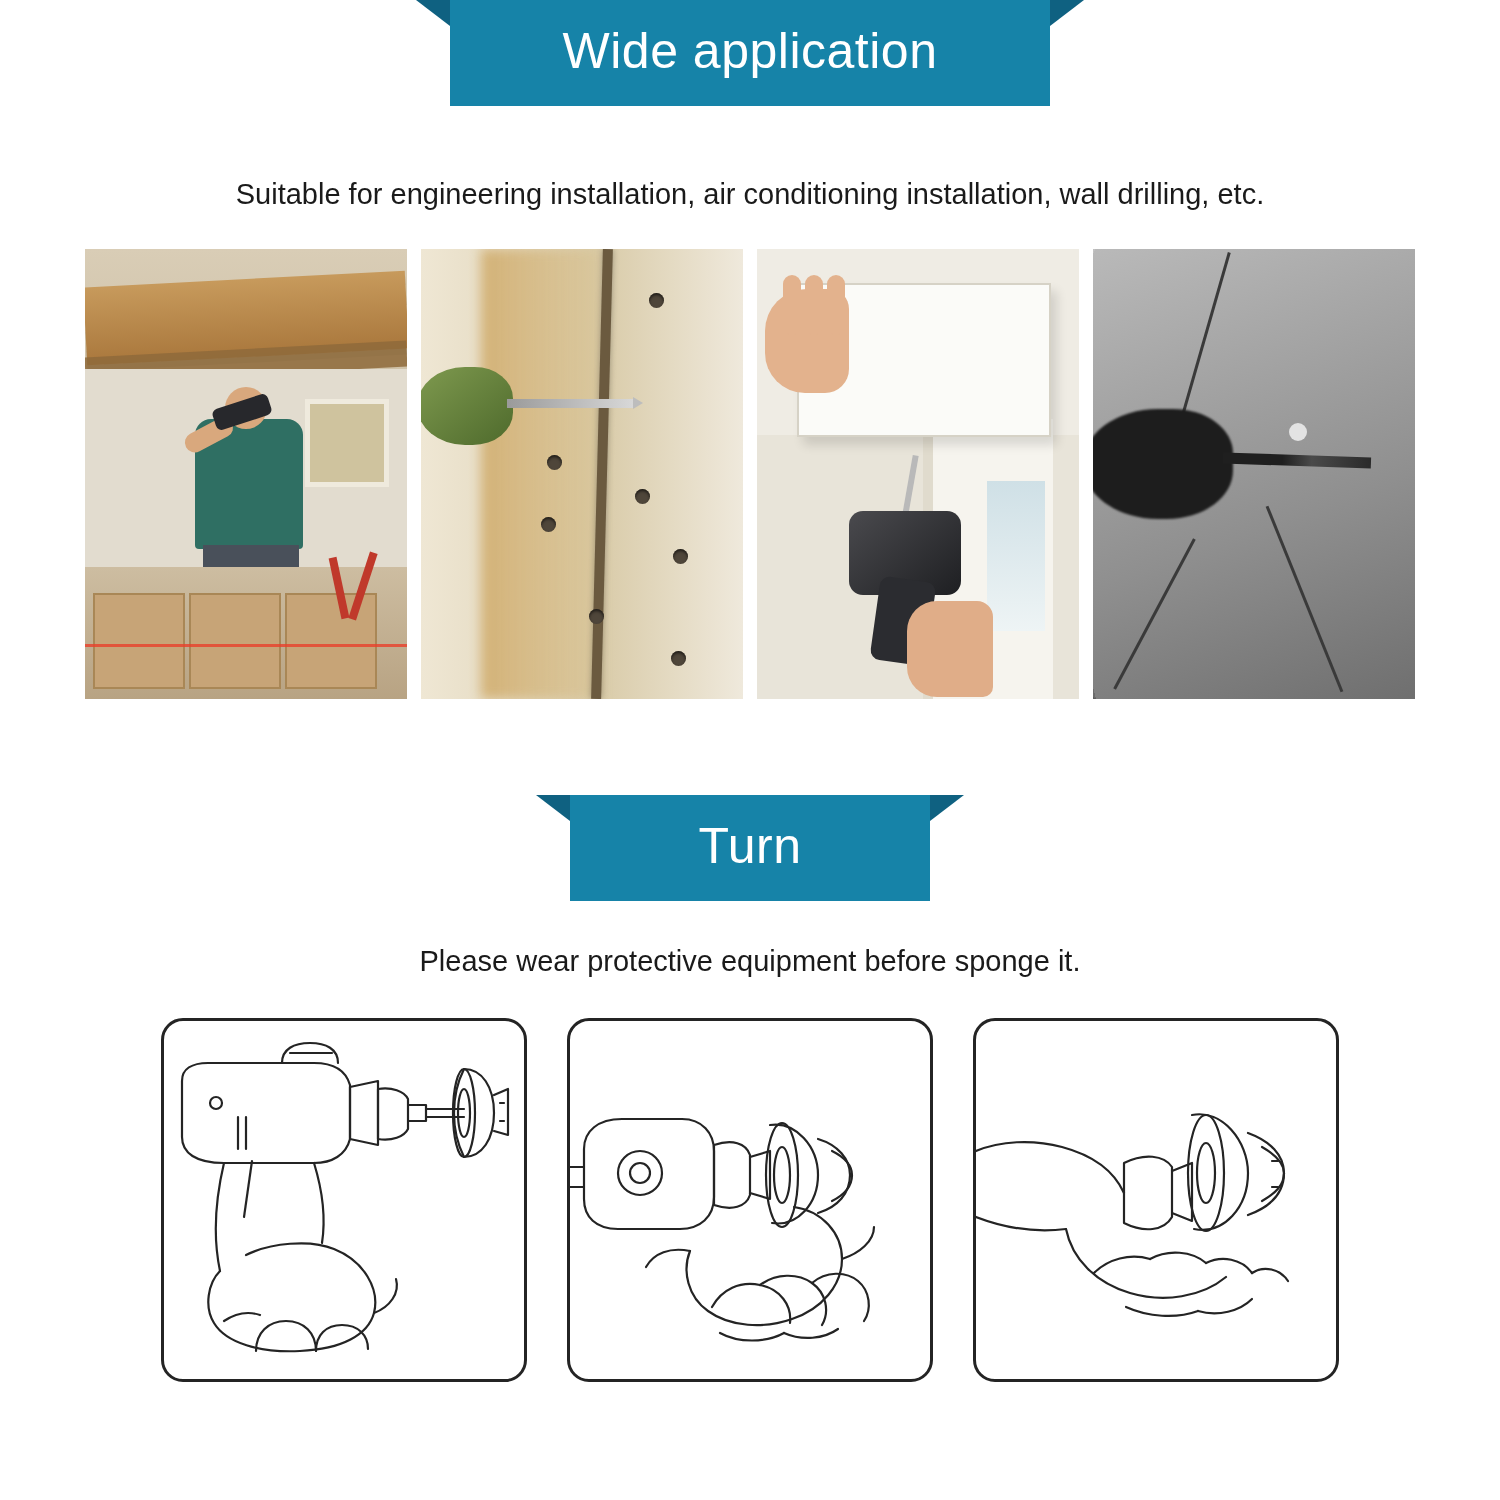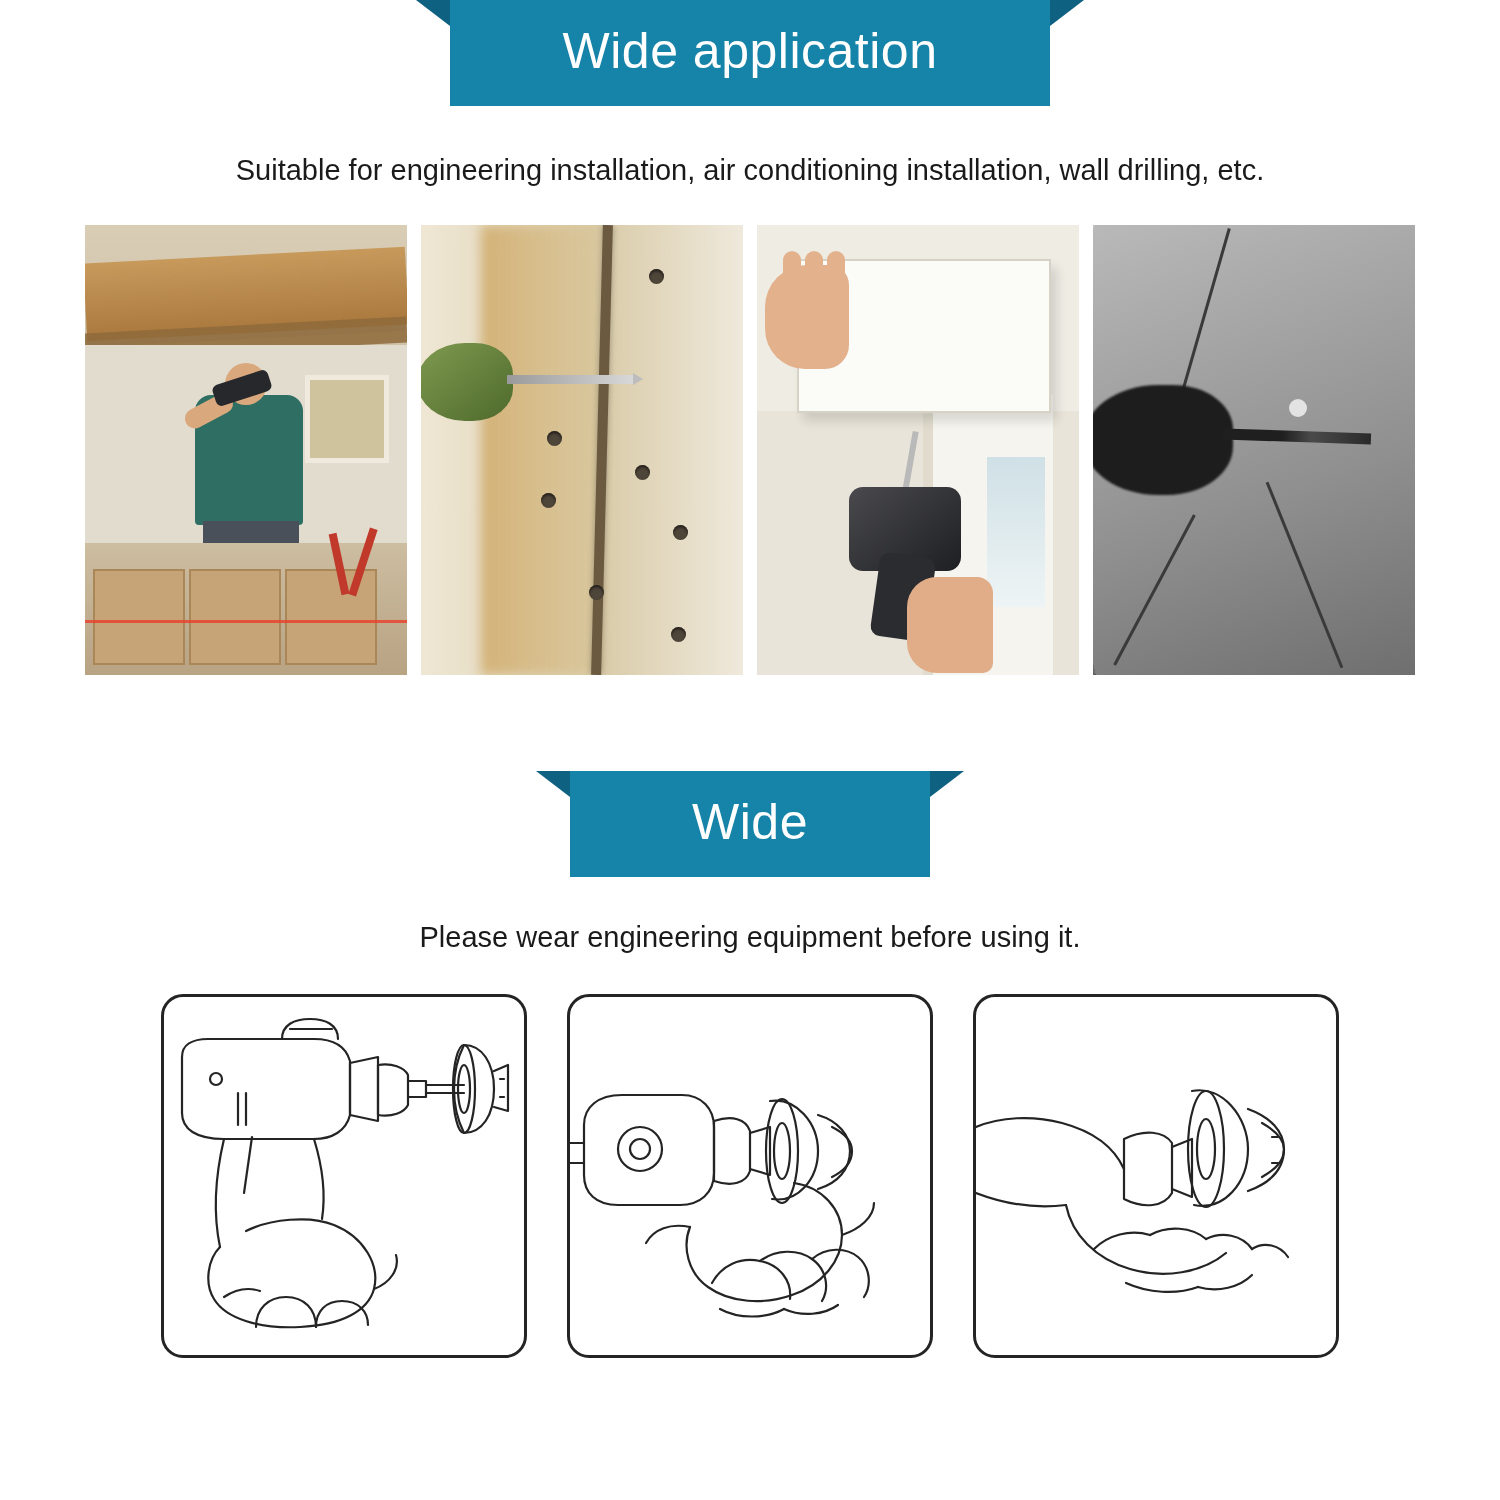--- a/index.html
+++ b/index.html
@@ -60,21 +60,21 @@
   .banner-wide { width: 600px; }
   .banner-note { width: 360px; }
 
   
   .caption {
     text-align: center;
     font-size: 29px;
     color: #1a1a1a;
   }
 
-  .cap-wide { margin-top: 48px; }
+  .cap-wide { margin-top: 72px; }
   .cap-note { margin-top: 44px; }
   .cap-bottom { margin-top: 40px; }
 
   
   .photo-row {
     display: flex;
     justify-content: center;
     gap: 14px;
     margin-top: 38px;
   }
@@ -341,26 +341,26 @@
       <div class="crack4" style="left:60px; top:280px; height:170px; transform:rotate(28deg);"></div>
       <div class="dark"></div>
       <div class="bit4"></div>
       <div class="dot"></div>
     </div>
 
   </div>
 
   <div class="banner-wrap" style="margin-top:96px;">
     <div class="banner banner-note">
-      <span>Wide</span>
+      <span>Turn</span>
       <span class="banner-notch"></span>
     </div>
   </div>
 
-  <div class="caption cap-note">Please wear engineering equipment before using it.</div>
+  <div class="caption cap-note">Please wear protective equipment before sponge it.</div>
 
   <div class="sketch-row">
 
     <div class="sketch">
       <svg width="354" height="352" viewBox="0 0 354 352" fill="none" stroke="#242424" stroke-width="2.2" stroke-linecap="round" stroke-linejoin="round">
 
         <path d="M18 60 C18 48 28 42 44 42 L150 42 C170 42 182 50 186 64 L186 118 C182 134 168 142 150 142 L60 142 C32 142 18 132 18 116 Z"></path>
         <path d="M60 142 C52 176 48 212 56 250"></path>
         <path d="M150 142 C158 168 162 196 158 222"></path>
 

